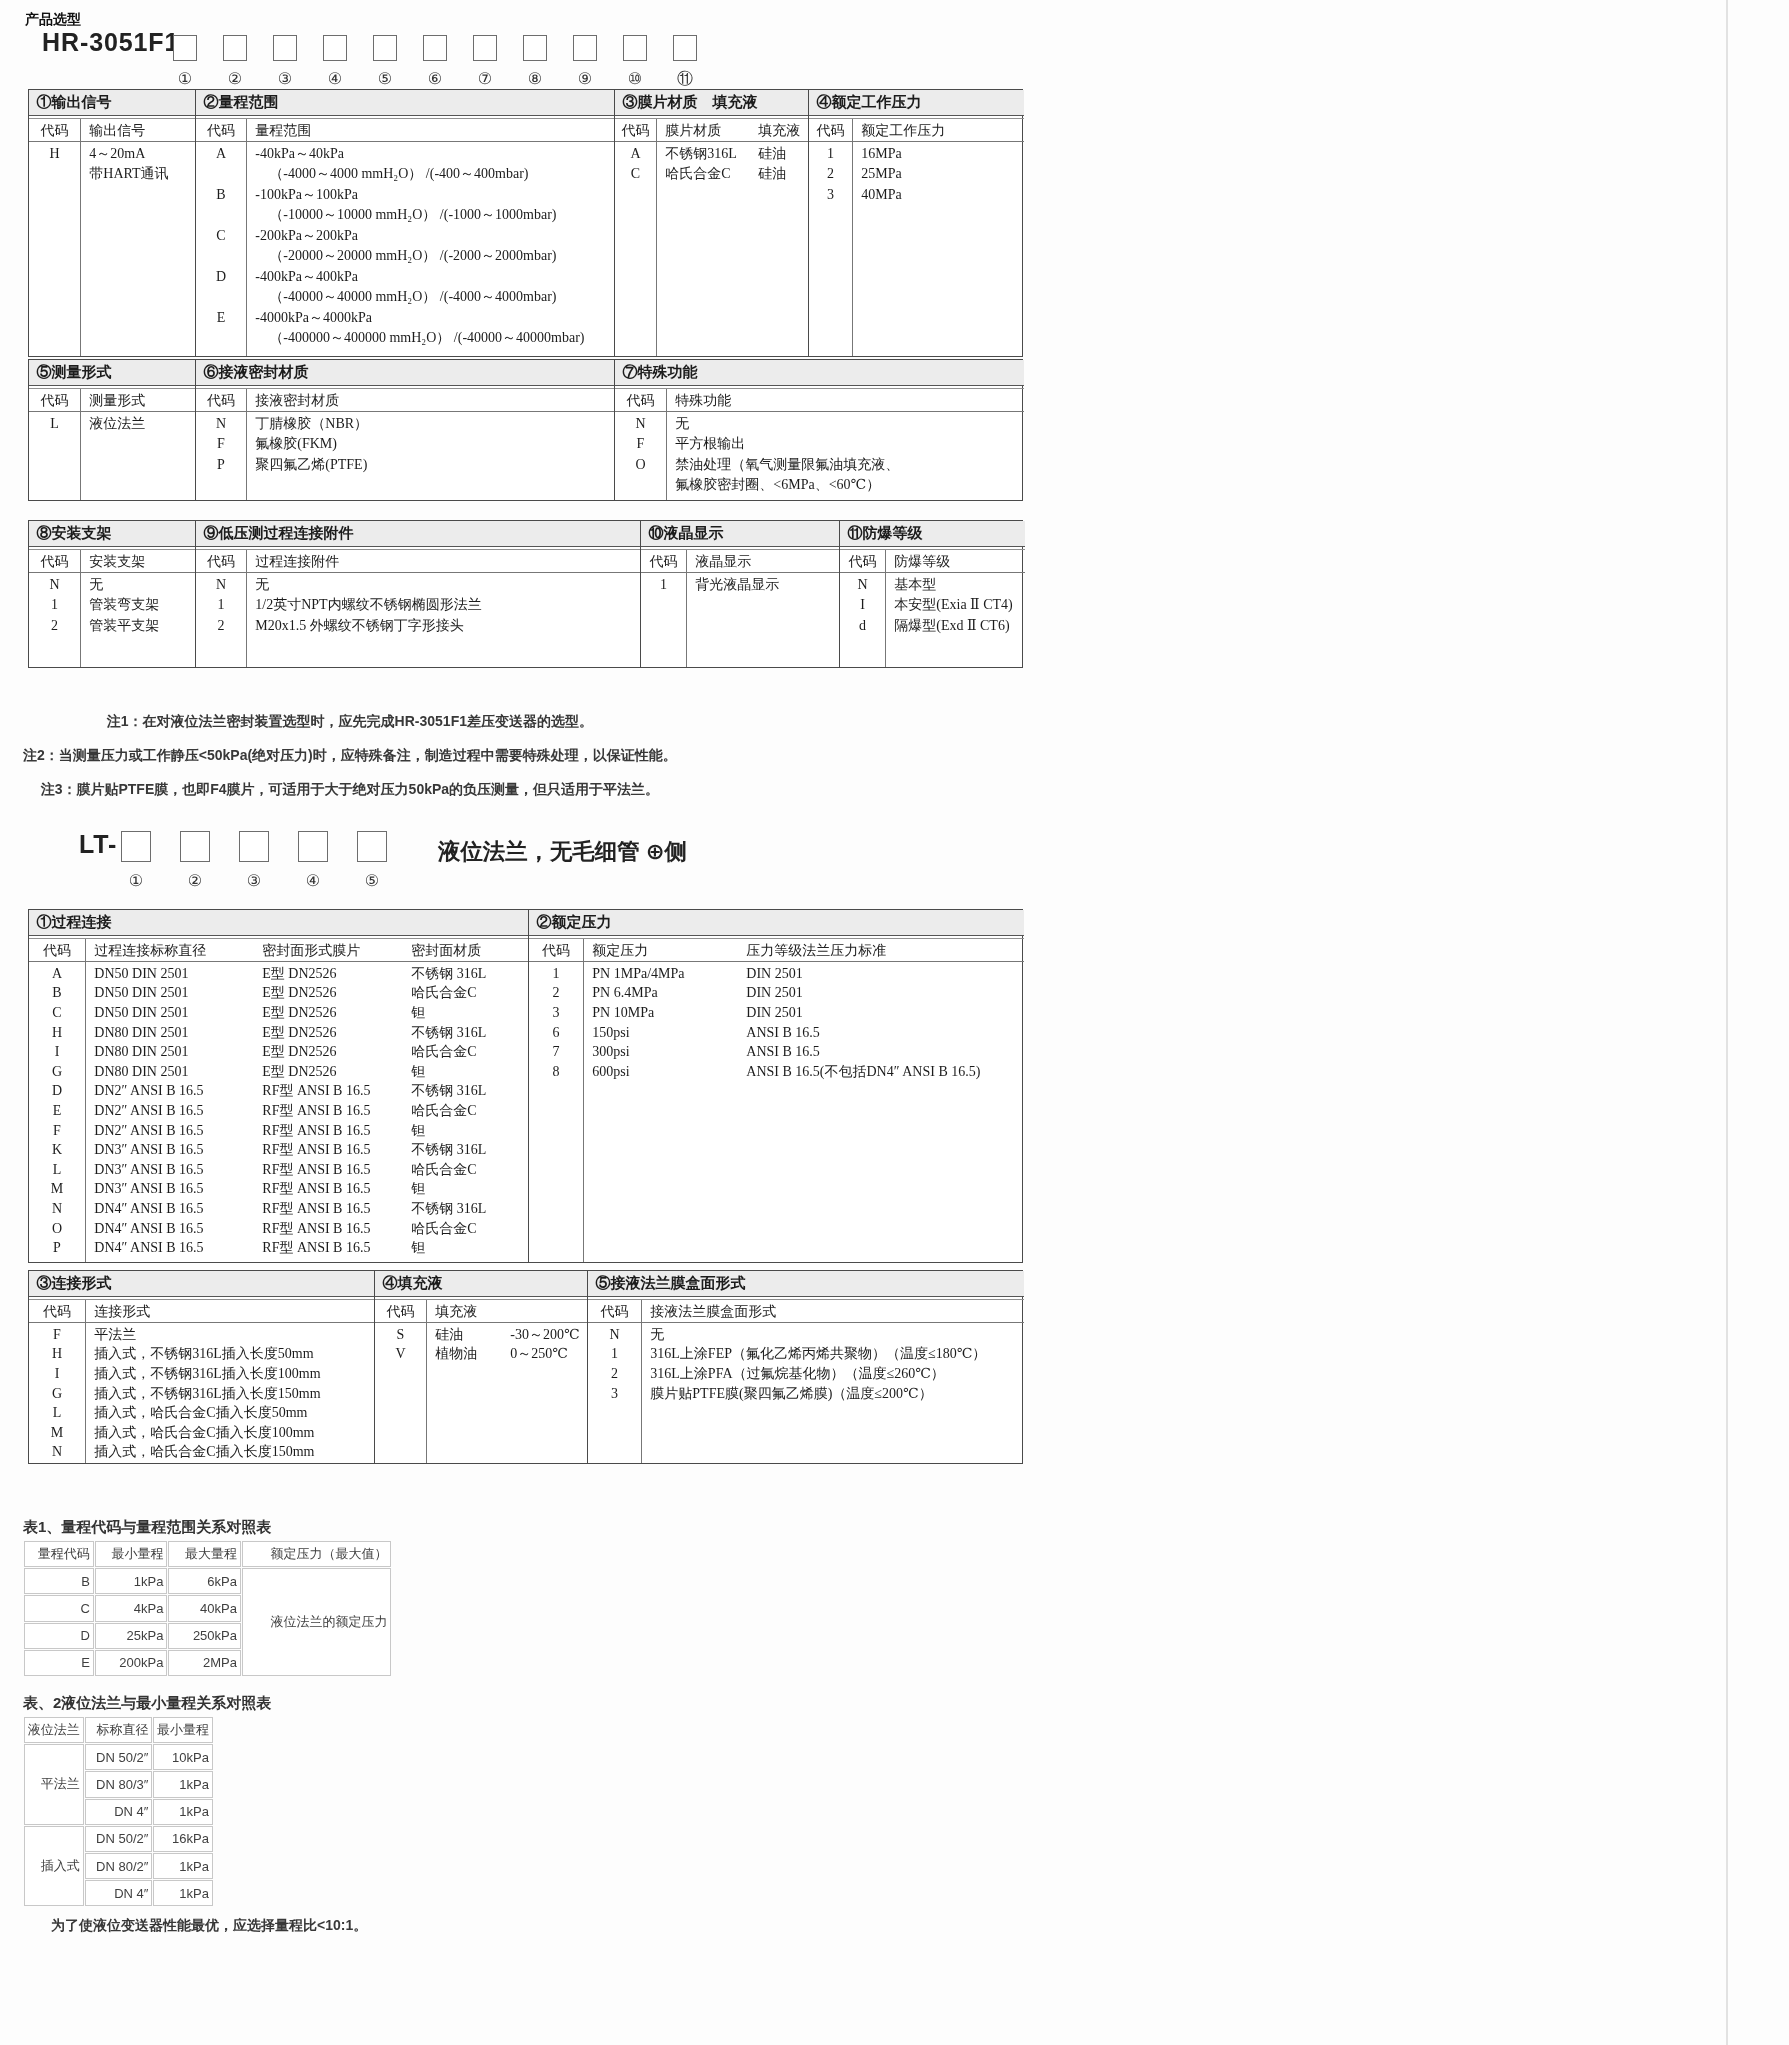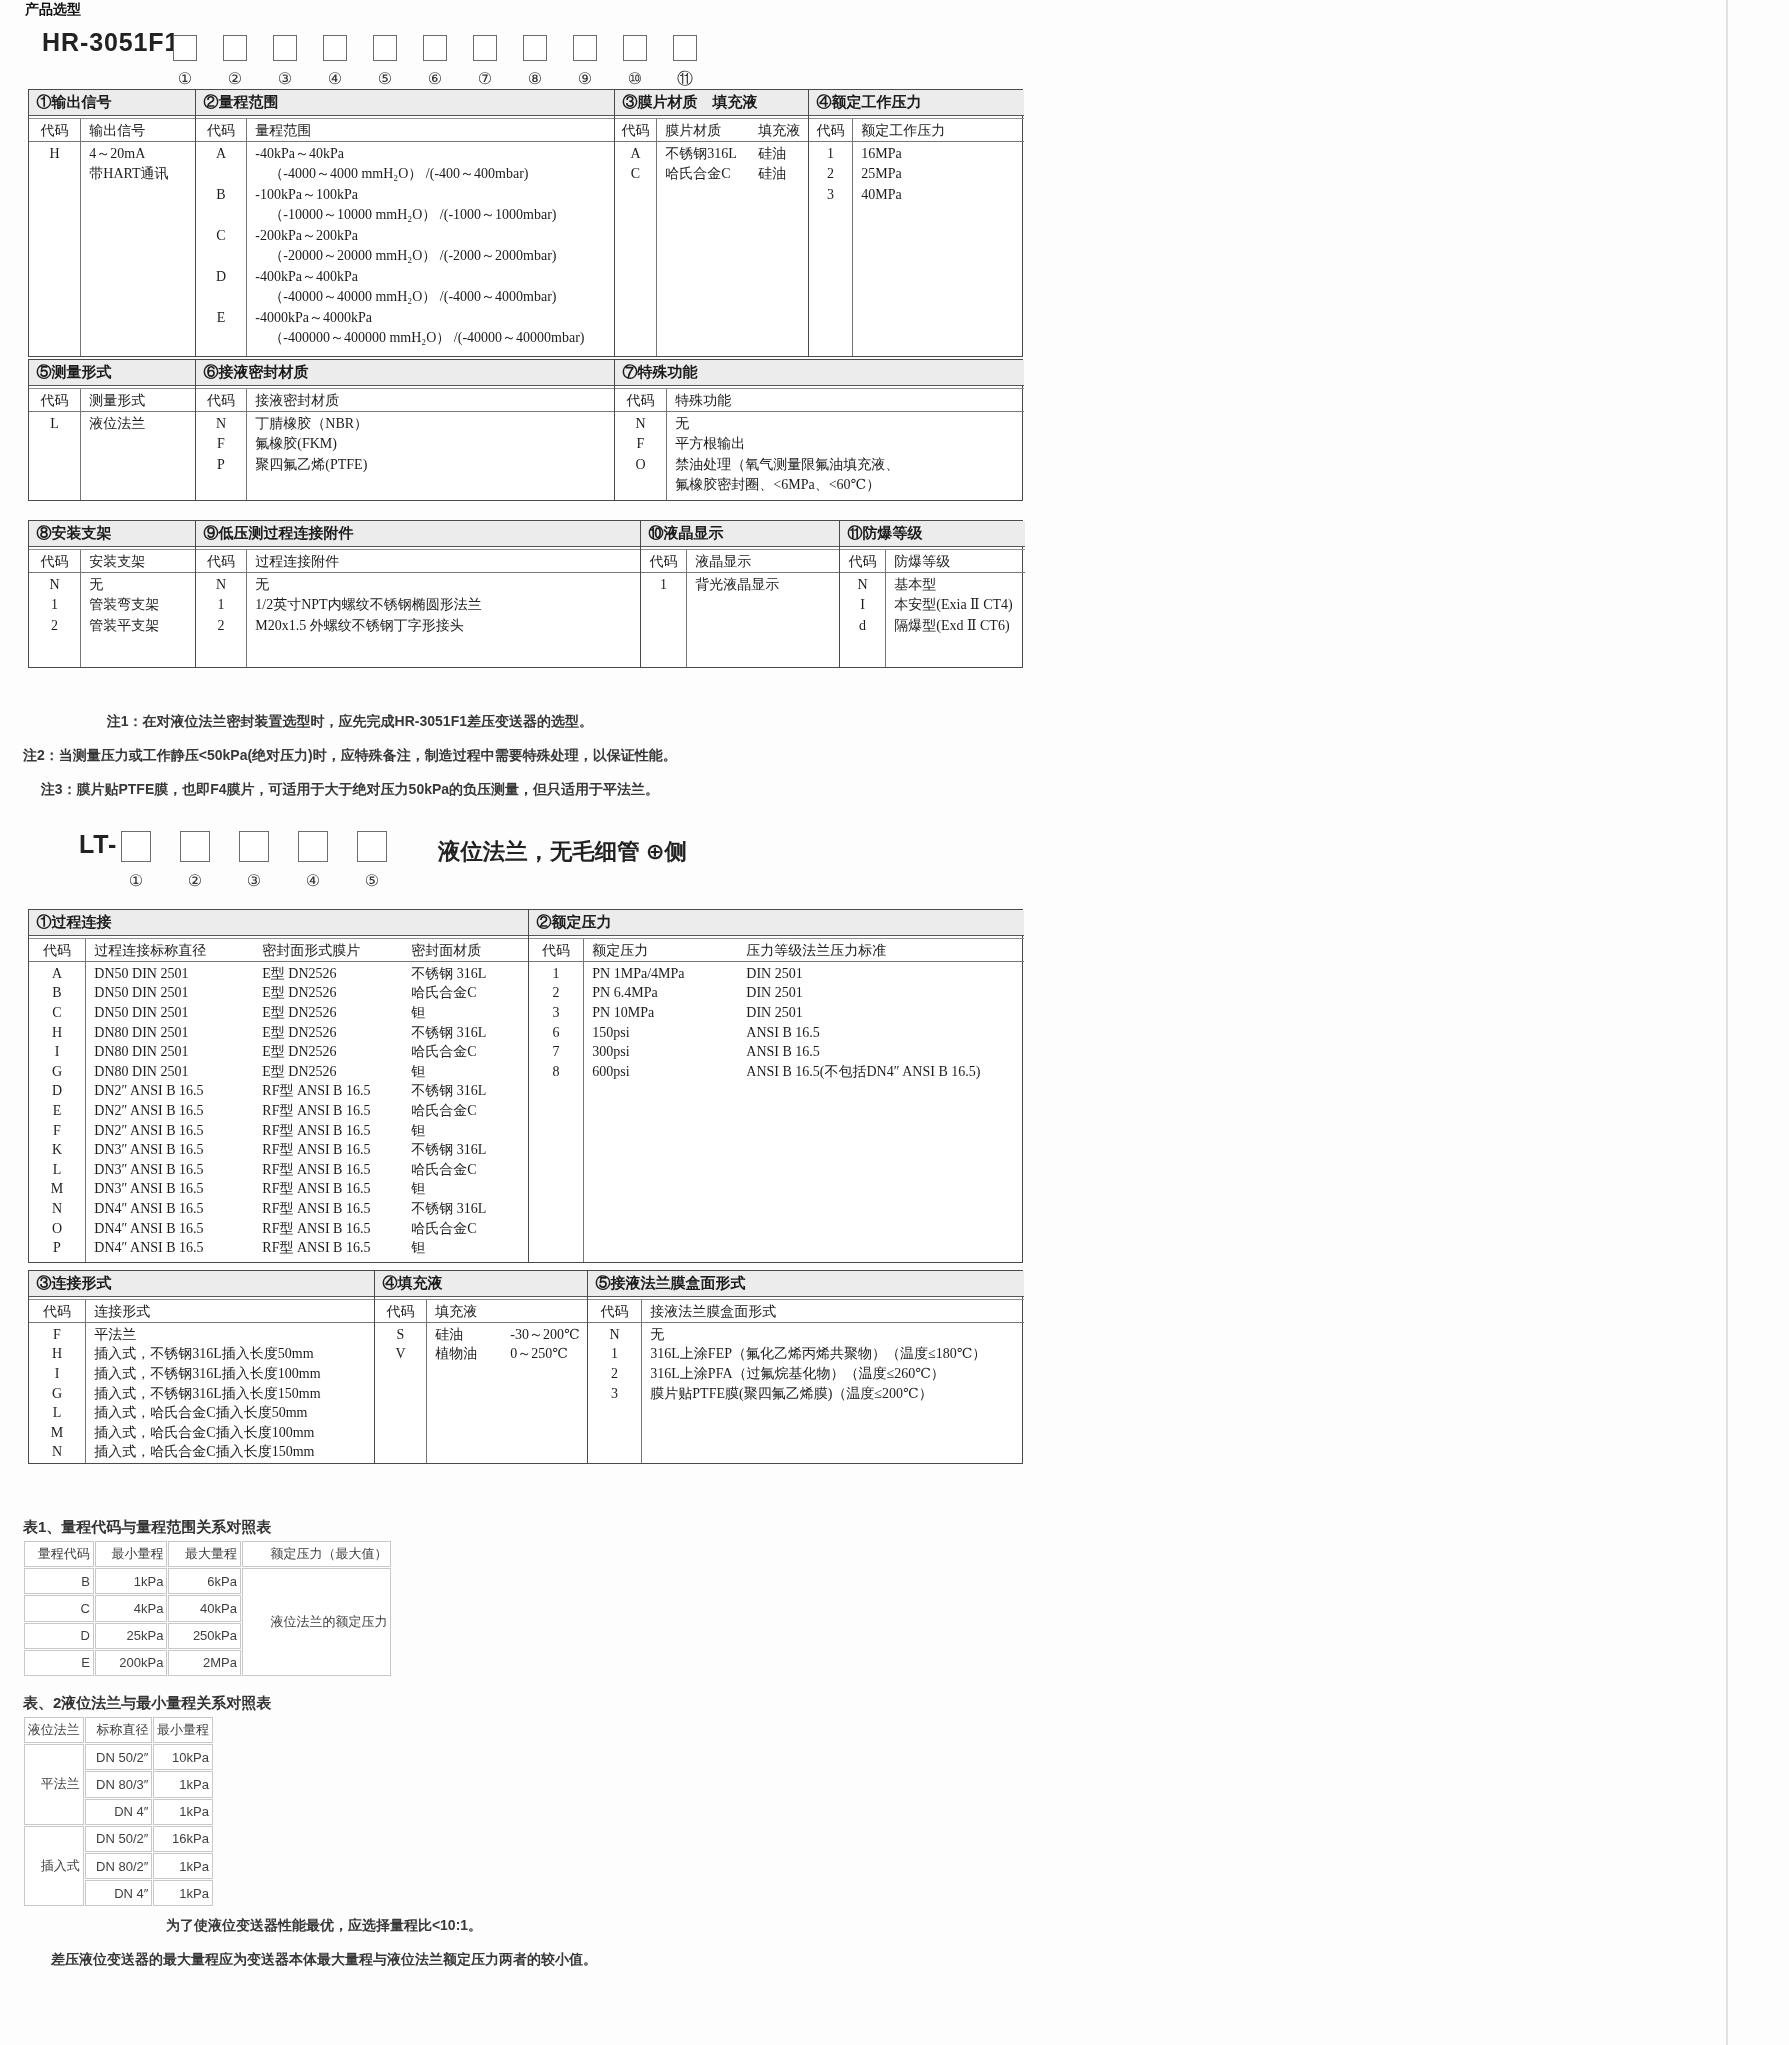--- a/index.html
+++ b/index.html
@@ -36,21 +36,21 @@
   .notes{position:absolute;font-family:"Liberation Sans","DejaVu Sans",sans-serif;
          font-size:14px;font-weight:600;color:#383838;white-space:nowrap;}
   .note{height:34px;text-align:center;}
   .note.indent{padding-left:28px;}
   .page-edge{position:absolute;left:1726px;top:0;width:1.9px;height:2045px;background:#e2e2e2;}
 </style>
 </head>
 <body>
 
 <div id="page" class="page">
-  <div class="doc-title" style="left:25px;top:1px">产品选型</div>
+  <div class="doc-title" style="left:25px;top:11px">产品选型</div>
   <div class="model-code" style="left:42px;top:28px">HR-3051F1-</div>
 
   <div class="notes" style="left:23px;top:713px">
     <div class="note">注1：在对液位法兰密封装置选型时，应先完成HR-3051F1差压变送器的选型。</div>
     <div class="note">注2：当测量压力或工作静压&lt;50kPa(绝对压力)时，应特殊备注，制造过程中需要特殊处理，以保证性能。</div>
     <div class="note">注3：膜片贴PTFE膜，也即F4膜片，可适用于大于绝对压力50kPa的负压测量，但只适用于平法兰。</div>
   </div>
 
   <div class="model-code" style="left:79px;top:830px">LT-</div>
   <div class="lt-caption" style="left:438px;top:836px">液位法兰，无毛细管 ⊕侧</div>
@@ -124,21 +124,20 @@
           <tr>
             <td>DN 4″</td>
             <td>1kPa</td>
           </tr>
         </tbody>
       </table>
     </div>
 
   <div class="notes" style="left:23px;top:1917px">
     <div class="note indent">为了使液位变送器性能最优，应选择量程比&lt;10:1。</div>
-    <div class="note indent">差压液位变送器的最大量程应为变送器本体最大量程与液位法兰额定压力两者的较小值。</div>
   </div>
 
   <div class="page-edge"></div>
 <div class="boxes" style="left: 173px; top: 35px;">
       <div class="box" style="width: 24px; height: 26px; margin-right: 26px;"></div>
       <div class="box" style="width: 24px; height: 26px; margin-right: 26px;"></div>
       <div class="box" style="width: 24px; height: 26px; margin-right: 26px;"></div>
       <div class="box" style="width: 24px; height: 26px; margin-right: 26px;"></div>
       <div class="box" style="width: 24px; height: 26px; margin-right: 26px;"></div>
       <div class="box" style="width: 24px; height: 26px; margin-right: 26px;"></div>

